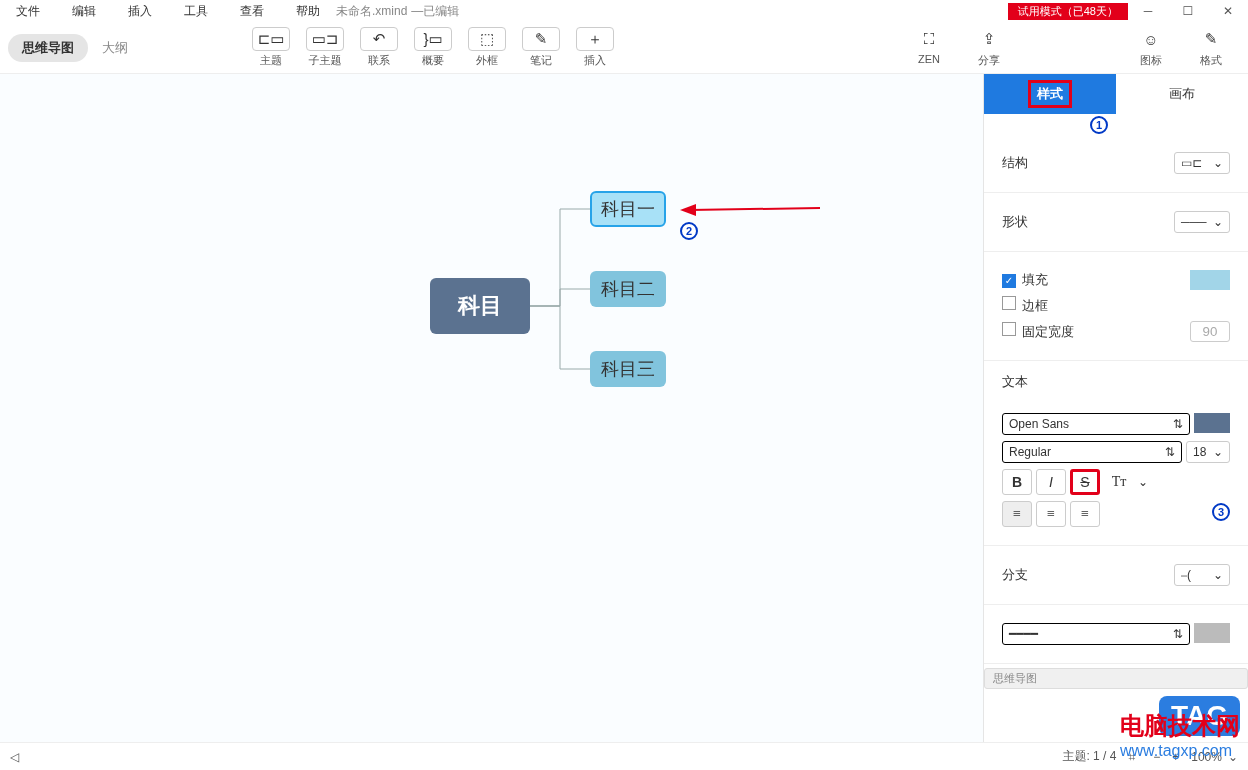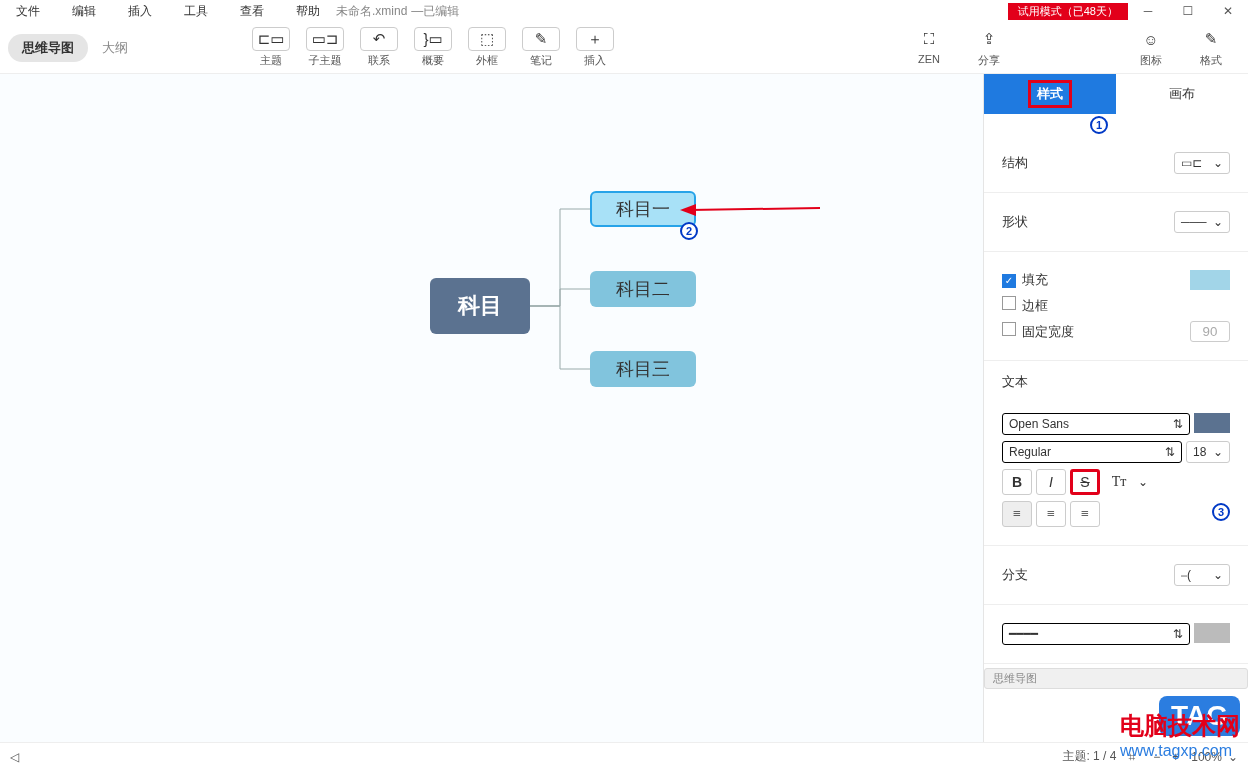--- a/index.html
+++ b/index.html
@@ -17,21 +17,21 @@
 .tool-group { display: flex; gap: 8px; margin-left: 120px; }
 .tool-btn { width: 46px; text-align: center; cursor: pointer; }
 .tool-btn .ic { width: 38px; height: 24px; border: 1px solid #ccc; border-radius: 4px; margin: 0 auto 2px; display: flex; align-items: center; justify-content: center; font-size: 15px; }
 .tool-btn .lbl { font-size: 11px; color: #555; }
 .spacer { flex: 1; }
 .right-icons { display: flex; gap: 14px; margin-right: 6px; }
 .right-icons .tool-btn .ic { border: none; width: 30px; }
 .canvas { position: absolute; top: 74px; left: 0; right: 265px; bottom: 28px; background: #fafdff; overflow: hidden; }
 .node { position: absolute; border-radius: 6px; display: flex; align-items: center; justify-content: center; font-size: 18px; }
 .node.main { background: #5b7290; color: #fff; width: 100px; height: 56px; left: 430px; top: 204px; font-size: 22px; font-weight: bold; }
-.node.sub { background: #81c4dd; color: #333; width: 106px; height: 36px; }
+.node.sub { background: #81c4dd; color: #333; width: 76px; height: 36px; }
 .node.sel { border: 2px solid #27a3e8; background: #a8e1f7; }
 .circnum { position: absolute; width: 18px; height: 18px; border: 2px solid #0039c6; border-radius: 50%; background: #fff; color: #0039c6; font-weight: bold; font-size: 11px; display: flex; align-items: center; justify-content: center; }
 .sidepanel { position: absolute; right: 0; top: 74px; width: 265px; bottom: 28px; background: #fff; border-left: 1px solid #e5e5e5; overflow-y: auto; }
 .sp-tabs { display: flex; height: 40px; }
 .sp-tab { flex: 1; display: flex; align-items: center; justify-content: center; font-size: 13px; cursor: pointer; }
 .sp-tab.active { background: #1f7ae0; color: #fff; font-weight: bold; }
 .redbox { border: 3px solid #e2001a; padding: 2px 6px; }
 .sp-section { padding: 12px 18px; border-bottom: 1px solid #eee; }
 .sp-row { display: flex; align-items: center; justify-content: space-between; margin: 6px 0; }
 .sp-label { font-size: 13px; }

